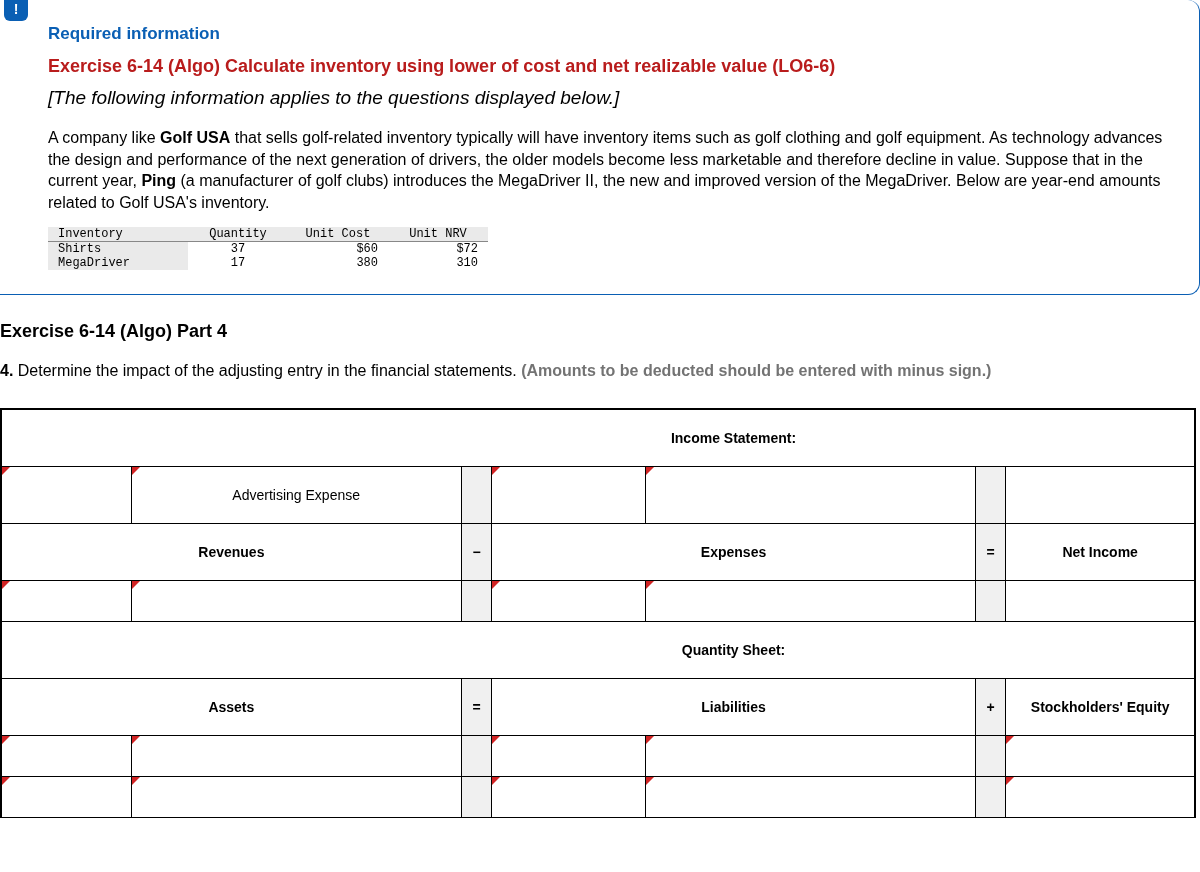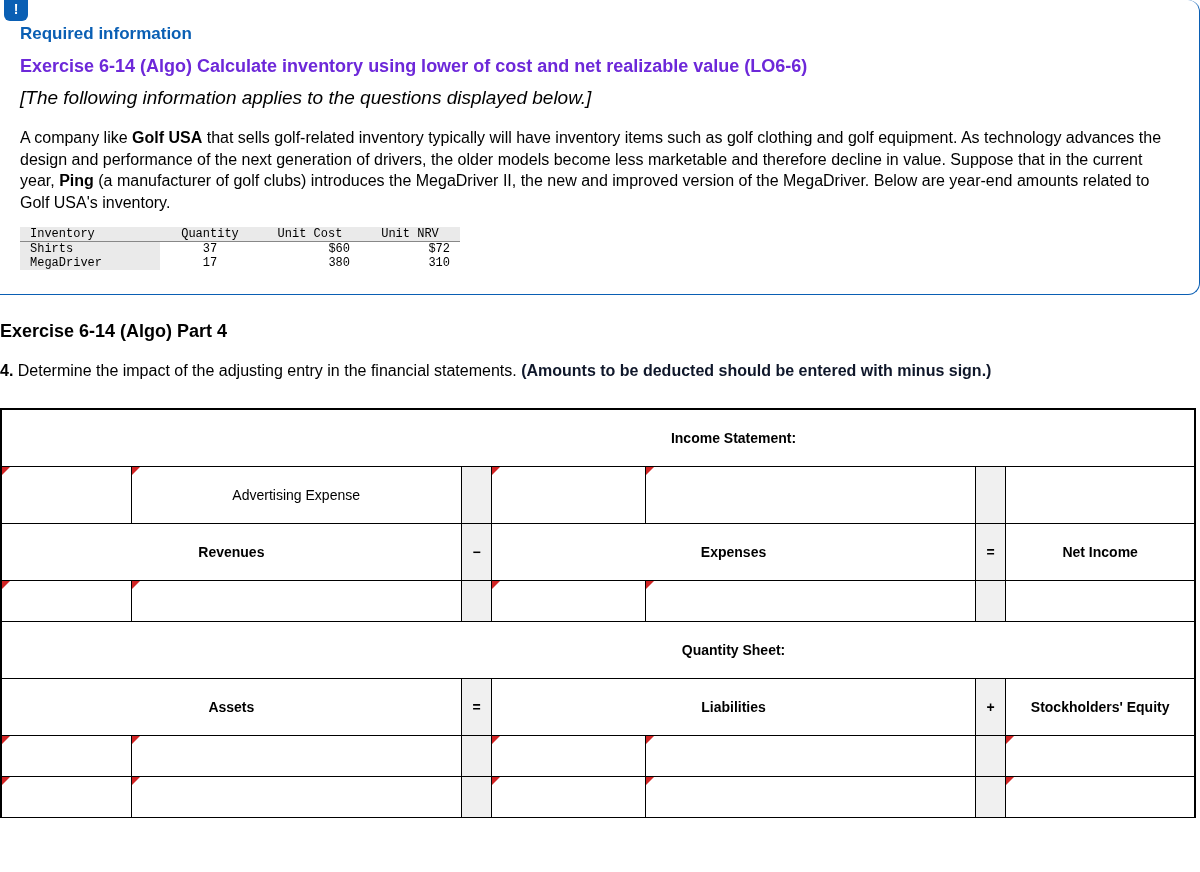--- a/index.html
+++ b/index.html
@@ -27,33 +27,33 @@
     justify-content: center;
     font-weight: bold;
     font-size: 14px;
   }
   .info-card {
     margin: 0 0 0 0;
     border: 1px solid #0a5fb4;
     border-top: none;
     border-left: none;
     border-radius: 0 12px 12px 0;
-    padding: 24px 36px 24px 20px;
+    padding: 24px 36px 24px 48px;
     position: relative;
   }
   .req-info {
     color: #0a5fb4;
     font-weight: bold;
     font-size: 17px;
     margin-bottom: 12px;
   }
   .exercise-title {
     font-weight: bold;
     font-size: 18px;
-    color: #6d28d9;
+    color: #b91c1c;
     margin-bottom: 10px;
   }
   .italic-note {
     font-style: italic;
     font-size: 19px;
     margin-bottom: 18px;
   }
   .body-text {
     font-size: 16px;
     line-height: 1.35;
@@ -83,21 +83,21 @@
 
   .part-title {
     font-weight: bold;
     font-size: 18px;
     margin: 26px 0 20px 0;
   }
   .question {
     font-size: 16px;
     margin-bottom: 28px;
   }
-  .red-note { color: #0f172a; font-weight: bold; }
+  .red-note { color: #737373; font-weight: bold; }
 
   
   .answer-wrap {
     border: 1px solid #000;
     border-bottom: none;
     margin: 0 4px 0 0;
   }
   table.answer {
     border-collapse: collapse;
     width: 100%;

